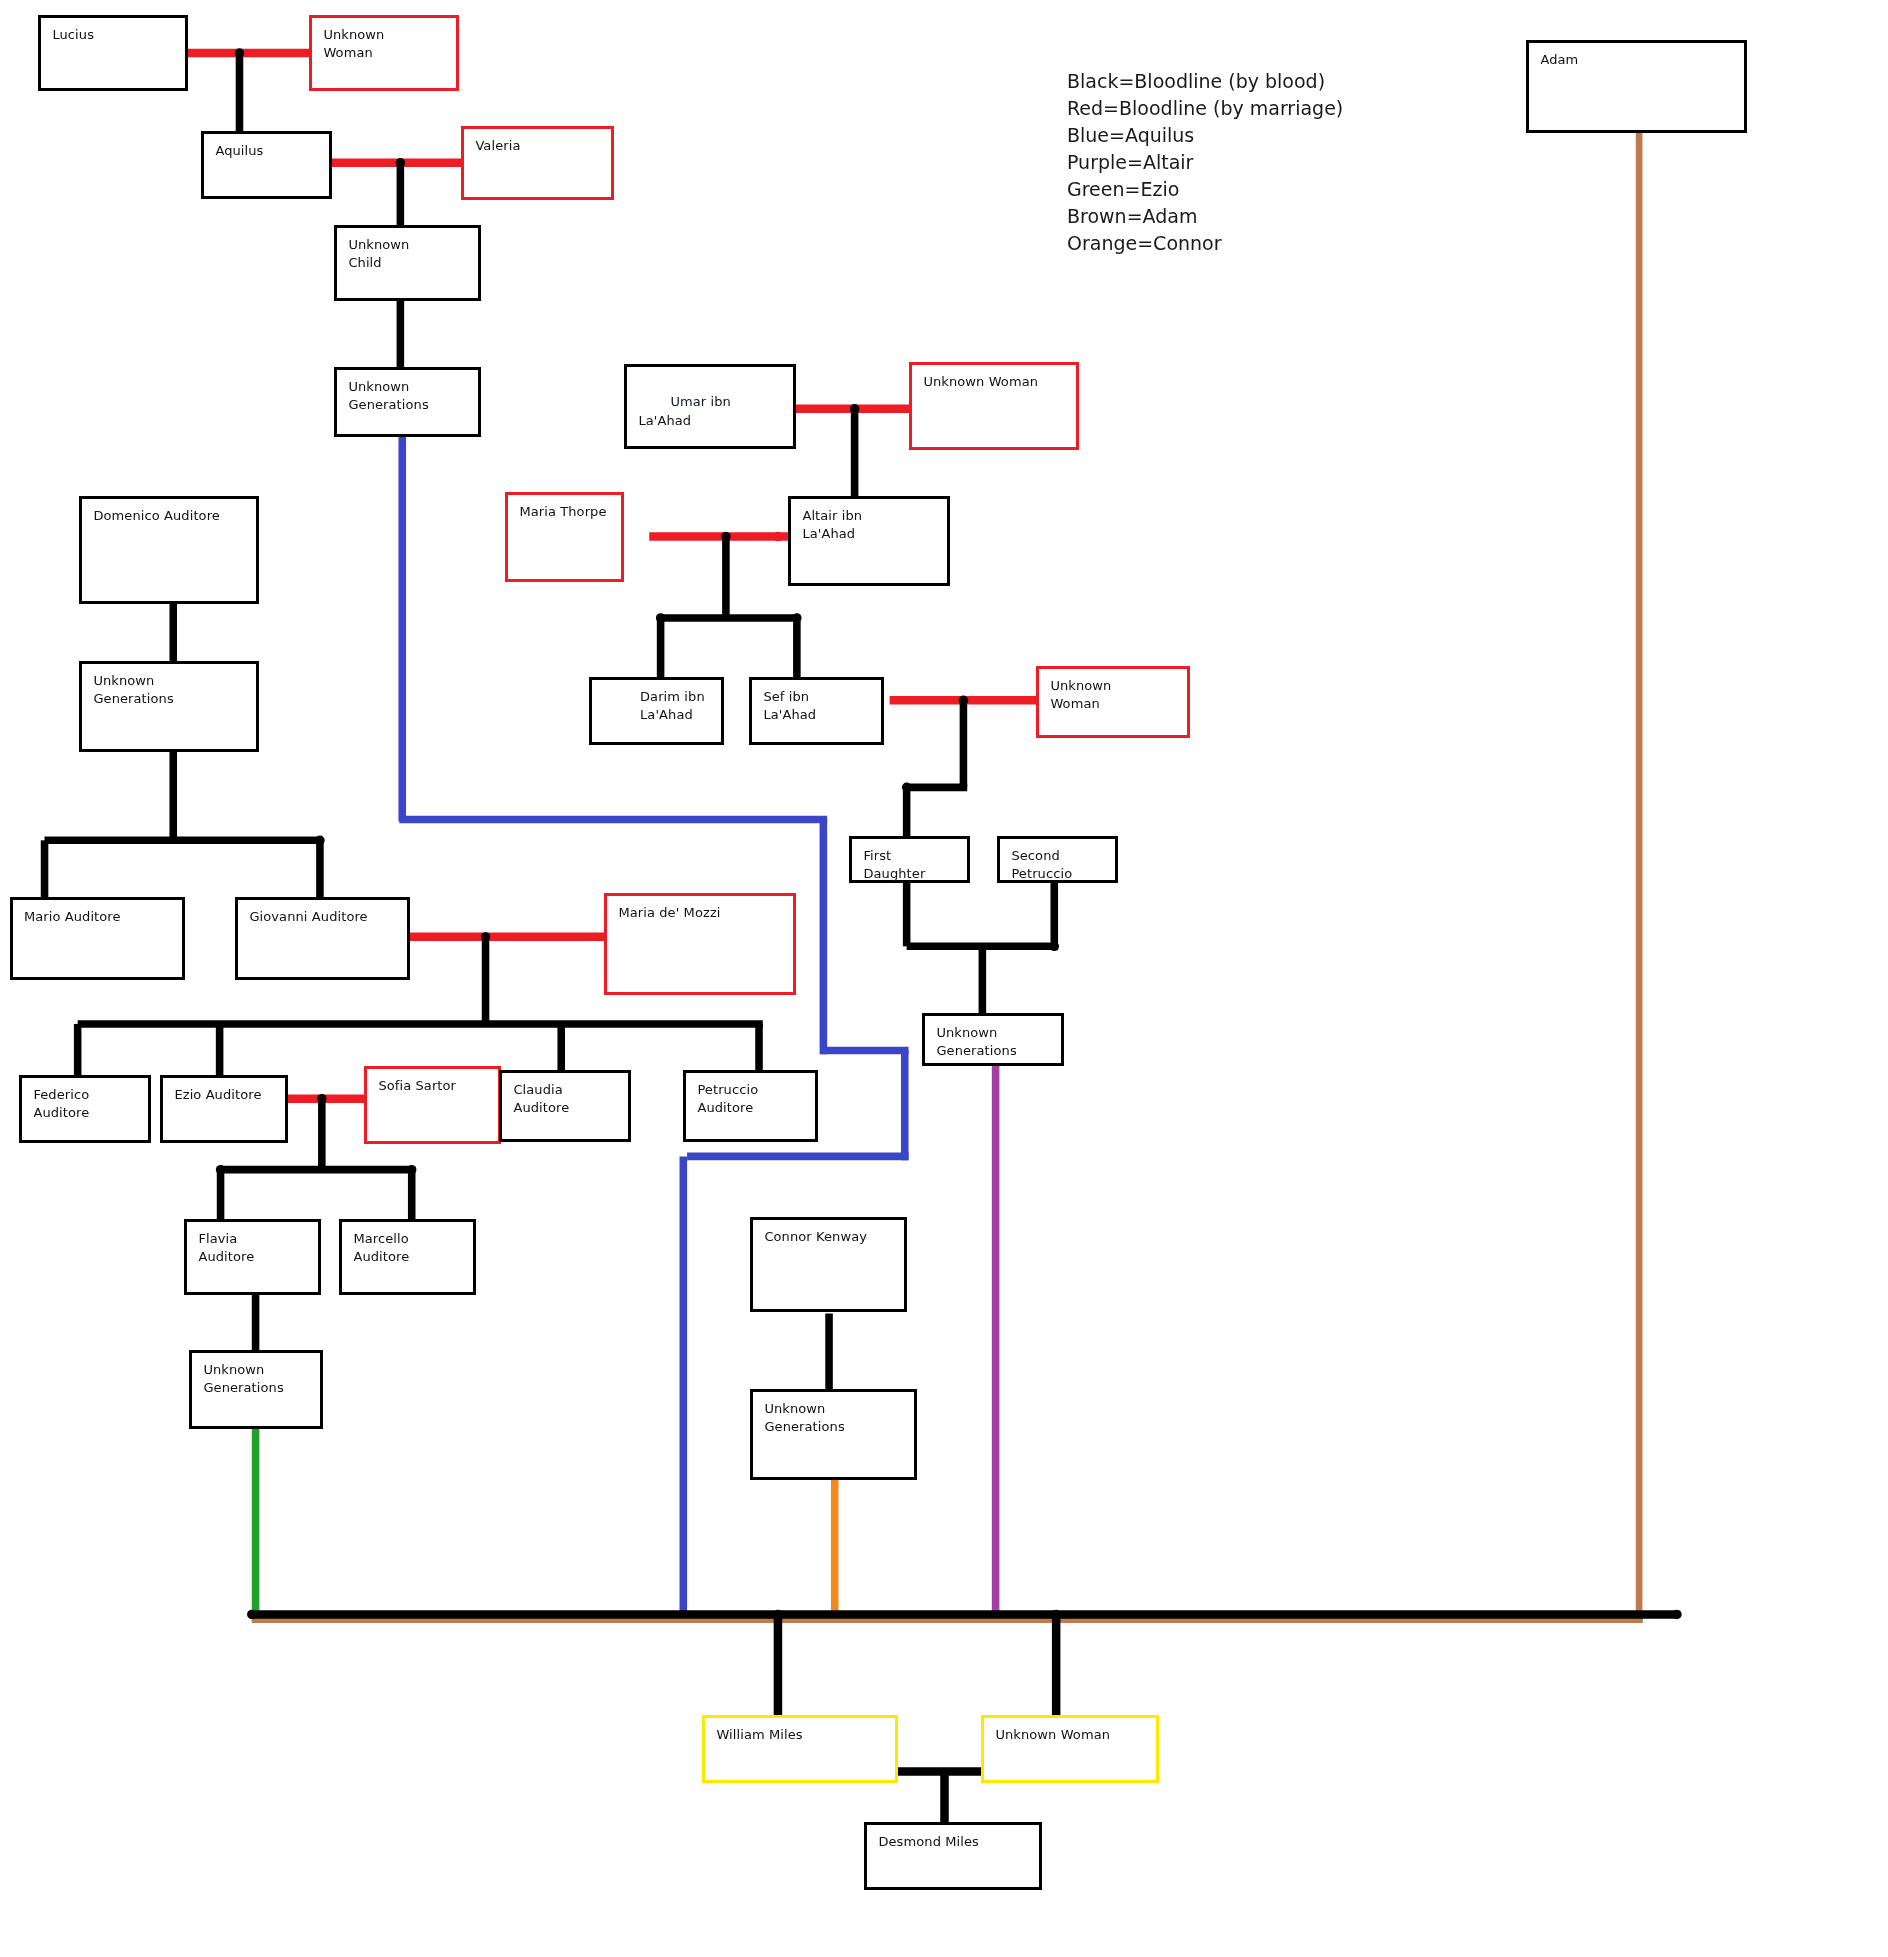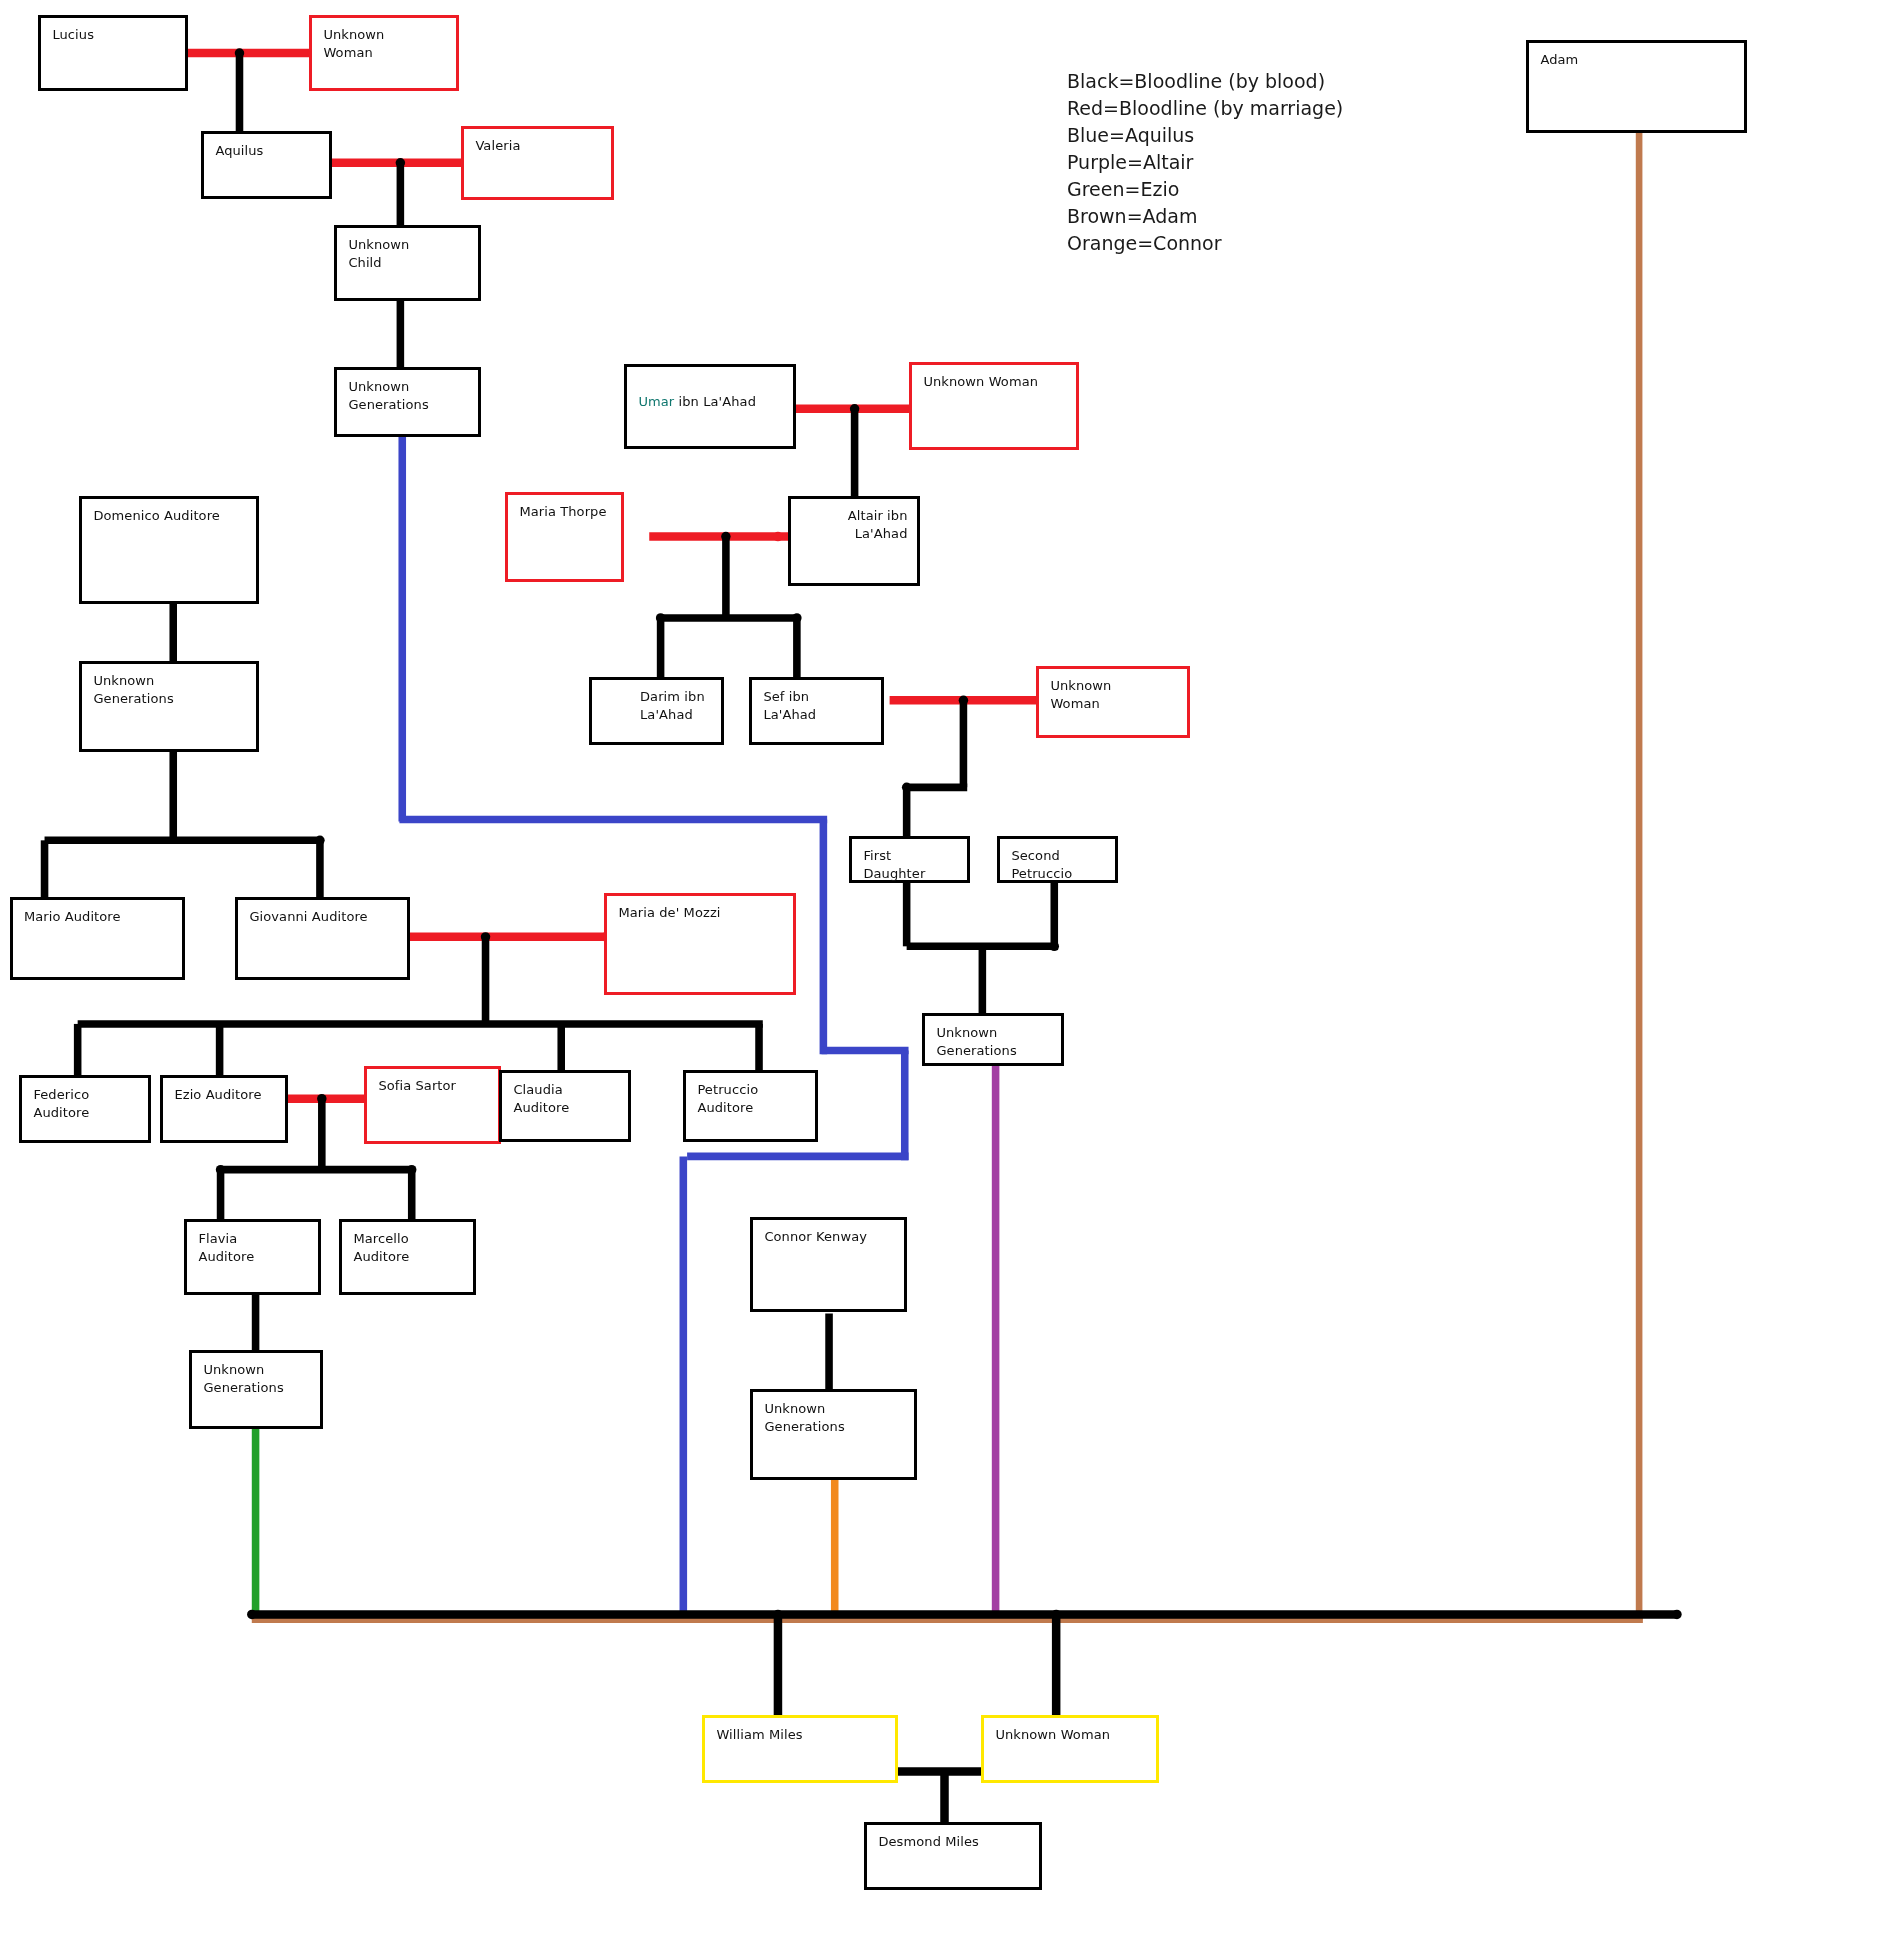--- a/index.html
+++ b/index.html
@@ -36,21 +36,21 @@
   }
   .node.red   { border-color: #ee1c25; }
   .node.yellow{ border-color: #ffe800; }
   .legend {
     position: absolute;
     font-size: 19px;
     line-height: 1.42;
     color: #1a1a1a;
     white-space: pre-line;
   }
-  .accent-red { color: #0f766e; }
+  .accent-red { color: #0f172a; margin-left: 32px; }
 </style>
 </head>
 <body>
 
 <div id="canvas">
 
   <svg class="lines" viewBox="0 0 1996 2068">
     <g stroke-linecap="butt" fill="none">
 
       <line x1="195" y1="56" x2="330" y2="56" stroke="#ee1c25" stroke-width="9"></line>
@@ -188,21 +188,21 @@
   <div class="node" style="left:1526px; top:40px; width:221px; height:93px;">Adam</div>
 
   <div class="node" style="left:624px; top:364px; width:172px; height:85px;">
     <span class="accent-red">Umar</span><span> ibn La'Ahad</span>
   </div>
 
   <div class="node red" style="left:909px; top:362px; width:170px; height:88px;">Unknown Woman</div>
 
   <div class="node red" style="left:505px; top:492px; width:119px; height:90px;">Maria Thorpe</div>
 
-  <div class="node" style="left:788px; top:496px; width:132px; height:90px;text-align:right;">Altair ibn
+  <div class="node" style="left:788px; top:496px; width:162px; height:90px;">Altair ibn
 La'Ahad</div>
 
   <div class="node" style="left:589px; top:677px; width:135px; height:68px;padding-left:48px;">Darim ibn
 La'Ahad</div>
 
   <div class="node" style="left:749px; top:677px; width:135px; height:68px;">Sef ibn
 La'Ahad</div>
 
   <div class="node red" style="left:1036px; top:666px; width:154px; height:72px;">Unknown
 Woman</div>

